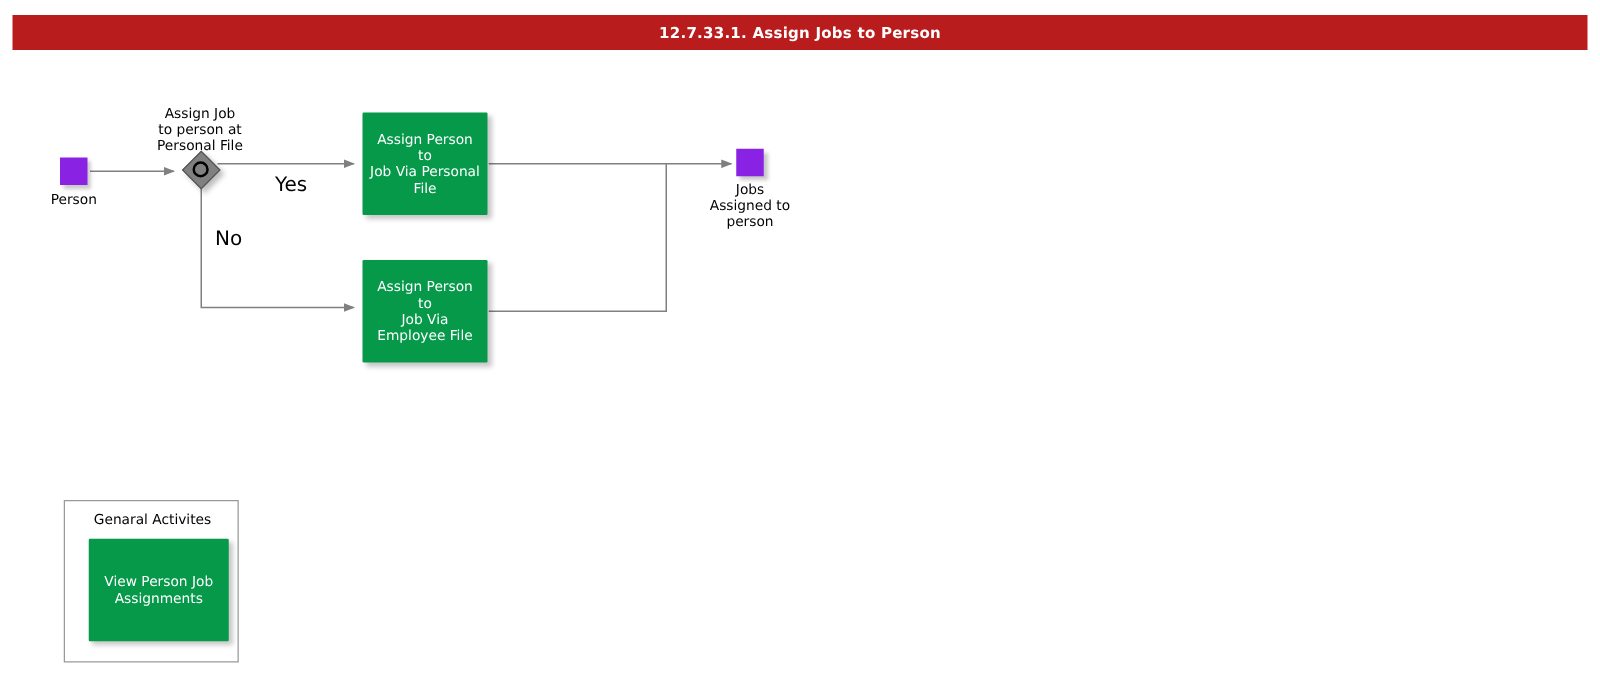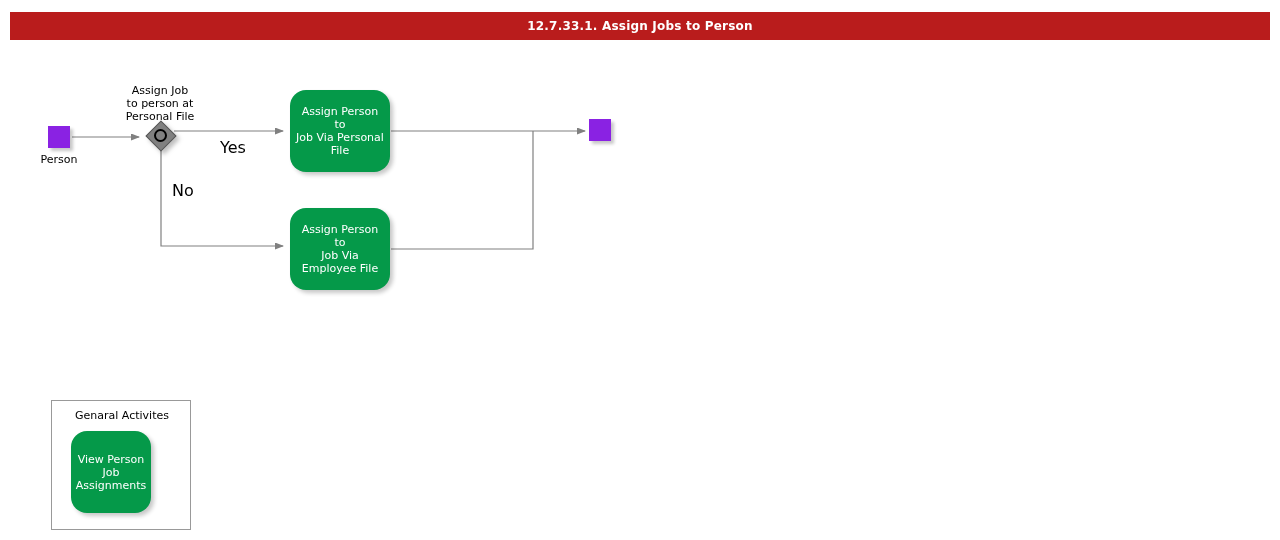--- a/index.html
+++ b/index.html
@@ -95,21 +95,21 @@
     height: 9px;
     border: 2px solid #000000;
     border-radius: 50%;
     background: #808080;
   }
 
   
   .task-box {
     position: absolute;
     background: #059949;
-    border-radius: 16px;
+    border-radius: 1px;
     box-shadow: 3px 3px 4px rgba(0,0,0,0.22);
     display: flex;
     align-items: center;
     justify-content: center;
     box-sizing: border-box;
     padding: 2px 6px;
   }
   .task-box .task-text {
     color: #ffffff;
     font-family: "DejaVu Sans", sans-serif;
@@ -196,22 +196,25 @@
 File</span>
   </div>
 
   <div class="task-box" style="left:290px; top:208px; width:100px; height:82px;">
     <span class="task-text">Assign Person to
 Job Via
 Employee File</span>
   </div>
 
   <div class="event-node" style="left:589px; top:119px;"></div>
+  <div class="node-label" style="left:550px; top:145px; width:100px;">Jobs
+Assigned to
+person</div>
 
   <div id="general-activities">
     <div class="group-title">Genaral Activites</div>
-    <div class="task-box" style="left:19px; top:30px; width:80px; height:82px;align-items:center;">
+    <div class="task-box" style="left:19px; top:30px; width:112px; height:82px;align-items:center;">
       <span class="task-text">View Person Job
 Assignments</span>
     </div>
   </div>
 
 </div>
 
 </body></html>

